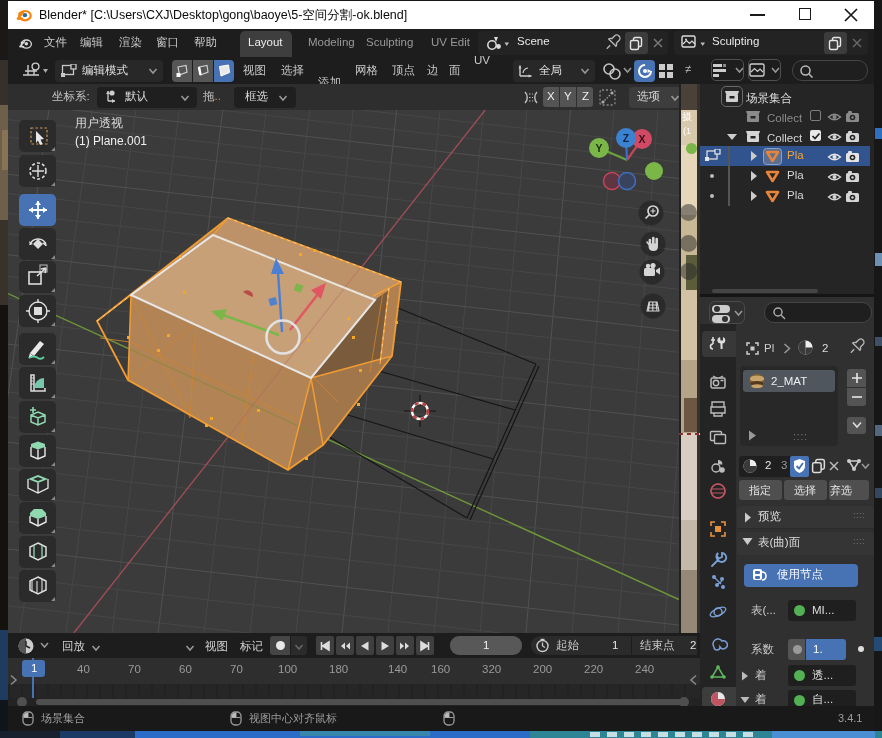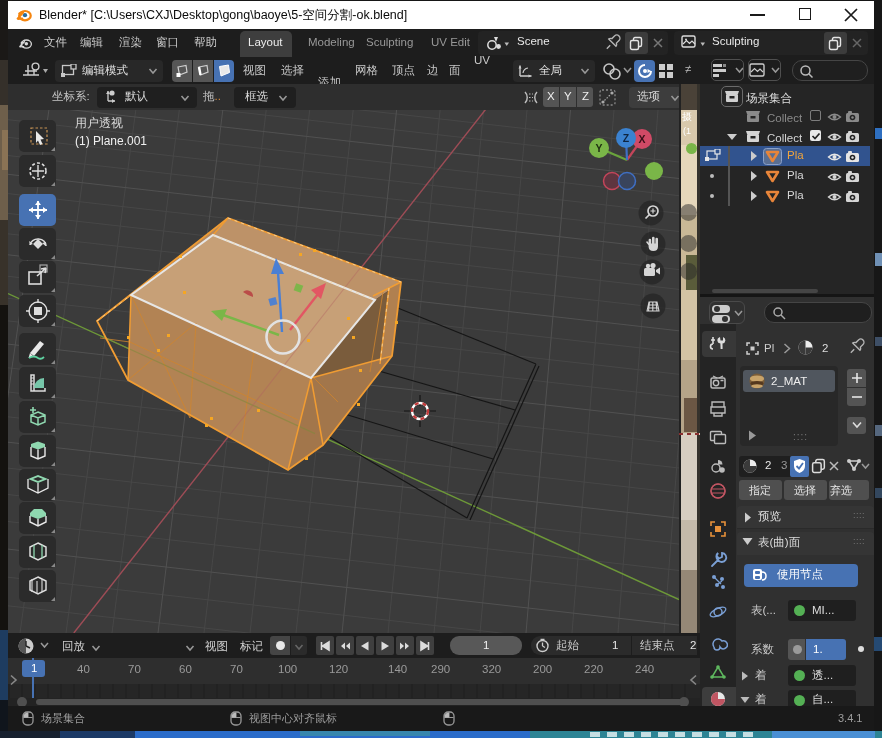--- a/index.html
+++ b/index.html
@@ -777,23 +777,23 @@
 <div class="txt" style="left:612px;top:640px;color:#e5e5e5">1</div>
 <div class="abs" style="left:632px;top:636px;width:65px;height:19px;background:#2b2b2b;border-radius:0"></div>
 <div class="txt" style="left:640px;top:640px;color:#ccc">结束点</div>
 <div class="txt" style="left:690px;top:640px;color:#e5e5e5">2</div>
 <div class="abs" style="left:8px;top:658px;width:692px;height:26px;background:#2e2e2e"></div>
 <div class="txt" style="left:77px;top:664px;color:#9a9a9a">40</div>
 <div class="txt" style="left:128px;top:664px;color:#9a9a9a">70</div>
 <div class="txt" style="left:179px;top:664px;color:#9a9a9a">60</div>
 <div class="txt" style="left:230px;top:664px;color:#9a9a9a">70</div>
 <div class="txt" style="left:278px;top:664px;color:#9a9a9a">100</div>
-<div class="txt" style="left:329px;top:664px;color:#9a9a9a">120</div>
+<div class="txt" style="left:329px;top:664px;color:#9a9a9a">180</div>
 <div class="txt" style="left:388px;top:664px;color:#9a9a9a">140</div>
-<div class="txt" style="left:431px;top:664px;color:#9a9a9a">290</div>
+<div class="txt" style="left:431px;top:664px;color:#9a9a9a">160</div>
 <div class="txt" style="left:482px;top:664px;color:#9a9a9a">320</div>
 <div class="txt" style="left:533px;top:664px;color:#9a9a9a">200</div>
 <div class="txt" style="left:584px;top:664px;color:#9a9a9a">220</div>
 <div class="txt" style="left:635px;top:664px;color:#9a9a9a">240</div>
 <div class="abs" style="left:8px;top:684px;width:692px;height:14px;background:#262626"></div>
 <svg class="abs" style="left:8px;top:684px" width="692" height="14">
       <rect x="0.5" y="0" width="1" height="14" fill="#1f1f1f"></rect>
       <rect x="13.5" y="0" width="1" height="14" fill="#1f1f1f"></rect>
       <rect x="26.5" y="0" width="1" height="14" fill="#1f1f1f"></rect>
       <rect x="39.5" y="0" width="1" height="14" fill="#1f1f1f"></rect>

